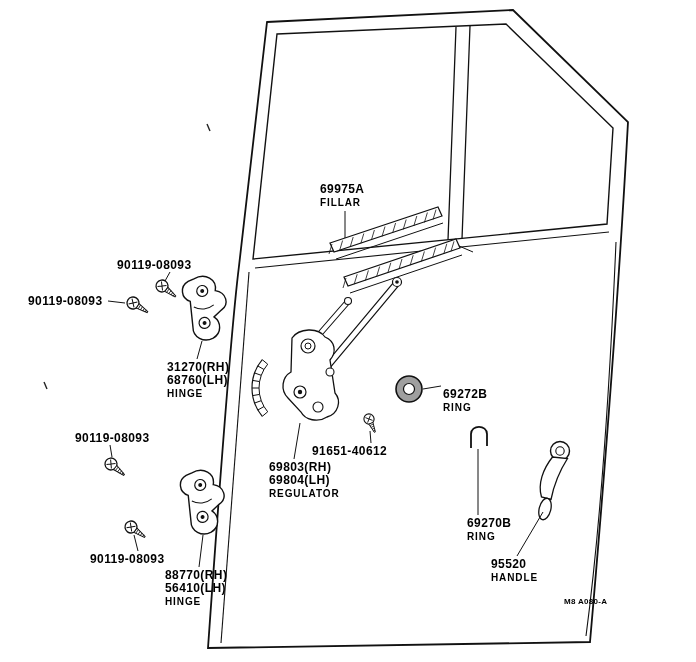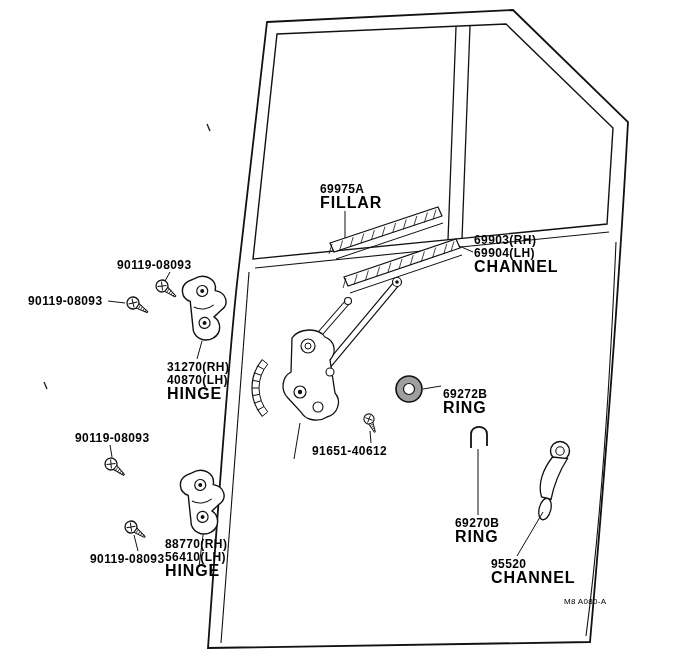--- a/index.html
+++ b/index.html
@@ -2,22 +2,22 @@
 <html><head>
 <meta charset="utf-8">
 <style>
   * { margin:0; padding:0; box-sizing:border-box; }
   html,body { width:696px; height:662px; background:#ffffff; }
   body { font-family:"Liberation Sans", sans-serif; position:relative; overflow:hidden; }
   .stage { position:absolute; left:0; top:0; width:696px; height:662px; }
   svg.art { position:absolute; left:0; top:0; }
   .label { position:absolute; color:#000; font-weight:bold; line-height:13px; white-space:nowrap; }
   .label .pn { font-size:12px; letter-spacing:.4px; }
-  .label .nm { font-size:16px; letter-spacing:.9px; }
-  .code { position:absolute; color:#000; font-weight:normal; font-size:8px; letter-spacing:.3px; }
+  .label .nm { font-size:10px; letter-spacing:.9px; }
+  .code { position:absolute; color:#000; font-weight:bold; font-size:8px; letter-spacing:.3px; }
 </style>
 </head>
 <body>
 
 <div class="stage">
 
   <svg class="art" width="696" height="662" viewBox="0 0 696 662">
     <defs>
       <g id="screwG">
         <circle cx="0" cy="0" r="6" fill="#fff" stroke="#111" stroke-width="1.3"></circle>
@@ -120,69 +120,69 @@
       <path d="M 199,567 L 203,535"></path>
       <path d="M 517,556 L 543,512"></path>
     </g>
   </svg>
 
   <div class="label" style="left:320px;top:183px">
     <div class="pn">69975A</div>
     <div class="nm">FILLAR</div>
   </div>
 
-  <div class="label" style="left:474px;top:234px">
-    <div class="pn">69903(RH)</div>
-    <div class="pn">69904(LH)</div>
-    <div class="nm">CHANNEL</div>
-  </div>
 
   <div class="label" style="left:117px;top:259px">
     <div class="pn">90119-08093</div>
   </div>
 
   <div class="label" style="left:28px;top:295px">
     <div class="pn">90119-08093</div>
   </div>
 
   <div class="label" style="left:167px;top:361px">
     <div class="pn">31270(RH)</div>
-    <div class="pn">40870(LH)</div>
+    <div class="pn">68760(LH)</div>
     <div class="nm">HINGE</div>
   </div>
 
   <div class="label" style="left:443px;top:388px">
     <div class="pn">69272B</div>
     <div class="nm">RING</div>
   </div>
 
   <div class="label" style="left:75px;top:432px">
     <div class="pn">90119-08093</div>
   </div>
 
   <div class="label" style="left:312px;top:445px">
     <div class="pn">91651-40612</div>
   </div>
 
+  <div class="label" style="left:269px;top:461px">
+    <div class="pn">69803(RH)</div>
+    <div class="pn">69804(LH)</div>
+    <div class="nm">REGULATOR</div>
+  </div>
 
-  <div class="label" style="left:455px;top:517px">
+  <div class="label" style="left:467px;top:517px">
     <div class="pn">69270B</div>
     <div class="nm">RING</div>
   </div>
 
   <div class="label" style="left:90px;top:553px">
     <div class="pn">90119-08093</div>
   </div>
 
-  <div class="label" style="left:165px;top:538px">
+  <div class="label" style="left:165px;top:569px">
     <div class="pn">88770(RH)</div>
     <div class="pn">56410(LH)</div>
     <div class="nm">HINGE</div>
   </div>
 
   <div class="label" style="left:491px;top:558px">
     <div class="pn">95520</div>
-    <div class="nm">CHANNEL</div>
+    <div class="nm">HANDLE</div>
   </div>
 
   <div class="code" style="left:564px;top:597px">M8 A080-A</div>
 
 </div>
 
 </body></html>

